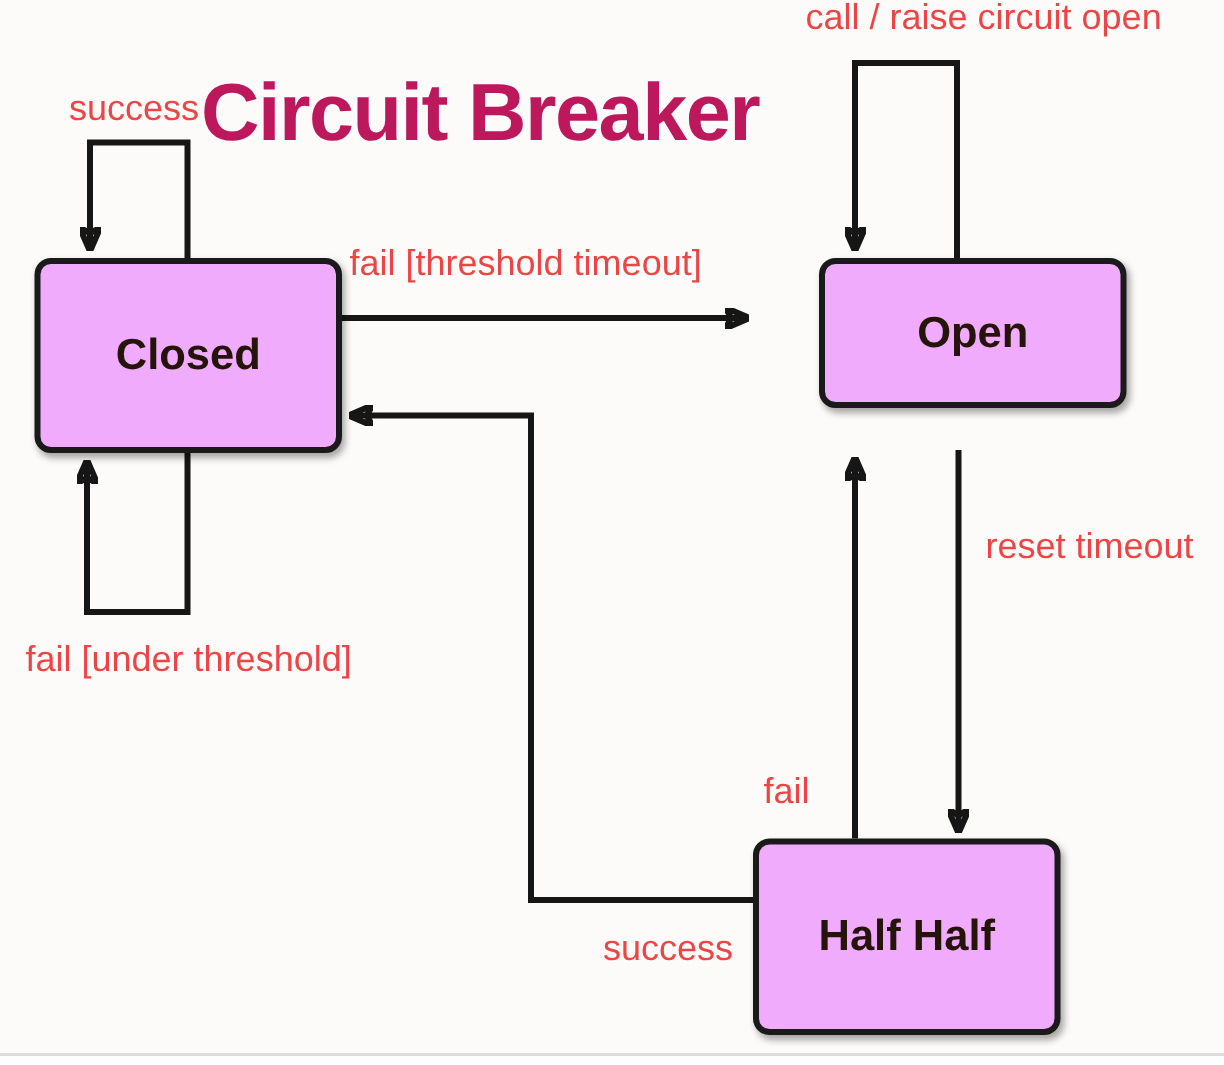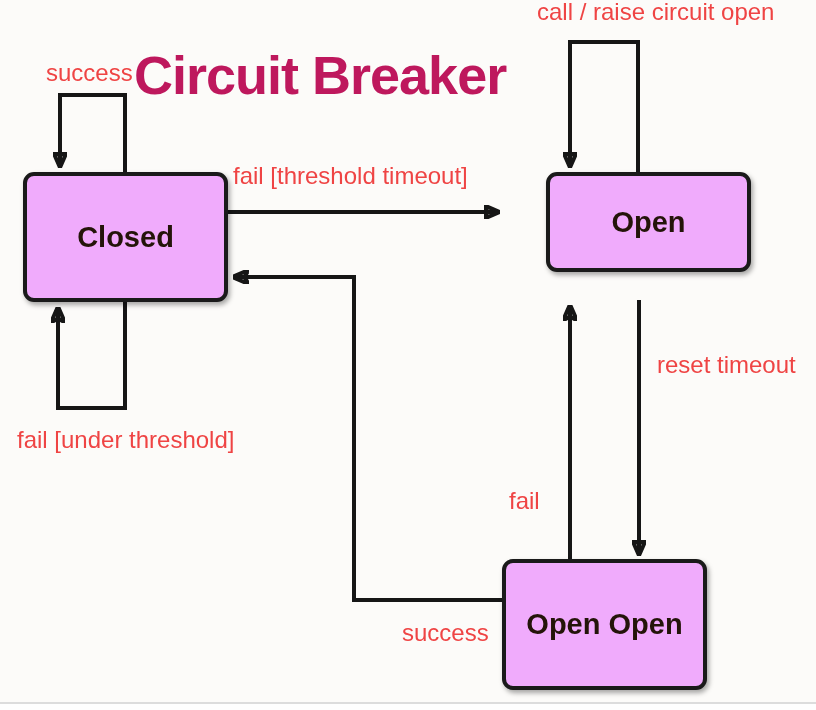--- a/index.html
+++ b/index.html
@@ -55,21 +55,21 @@
     font-size: 24px;
     color: #ef4444;
     white-space: nowrap;
     line-height: 22px;
   }
   .lbl-success-top    { left: 46px;  top: 62px;  }
   .lbl-call-raise     { left: 537px; top: 1px;   }
   .lbl-fail-threshold { left: 233px; top: 165px; }
   .lbl-reset-timeout  { left: 657px; top: 326px; margin-top: 28px; }
   .lbl-fail-under     { left: 17px;  top: 429px; }
-  .lbl-fail           { left: 509px; top: 490px; }
+  .lbl-fail           { left: 509px; top: 517px; }
   .lbl-success-bottom { left: 402px; top: 622px; }
   .divider {
     position: absolute;
     left: 0; top: 702px;
     width: 816px; height: 2px;
     background: #dcdcdc;
   }
   .footer-strip {
     position: absolute;
     left: 0; top: 704px;
@@ -99,21 +99,21 @@
 
   <h1 class="title">Circuit Breaker</h1>
 
   <div class="state state-closed">
     <span>Closed</span>
   </div>
   <div class="state state-open">
     <span>Open</span>
   </div>
   <div class="state state-halfopen">
-    <span>Open Open</span>
+    <span>Half Half</span>
   </div>
 
   <div class="lbl lbl-success-top">success</div>
   <div class="lbl lbl-call-raise">call / raise circuit open</div>
   <div class="lbl lbl-fail-threshold">fail [threshold timeout]</div>
   <div class="lbl lbl-reset-timeout">reset timeout</div>
   <div class="lbl lbl-fail-under">fail [under threshold]</div>
   <div class="lbl lbl-fail">fail</div>
   <div class="lbl lbl-success-bottom">success</div>
 

